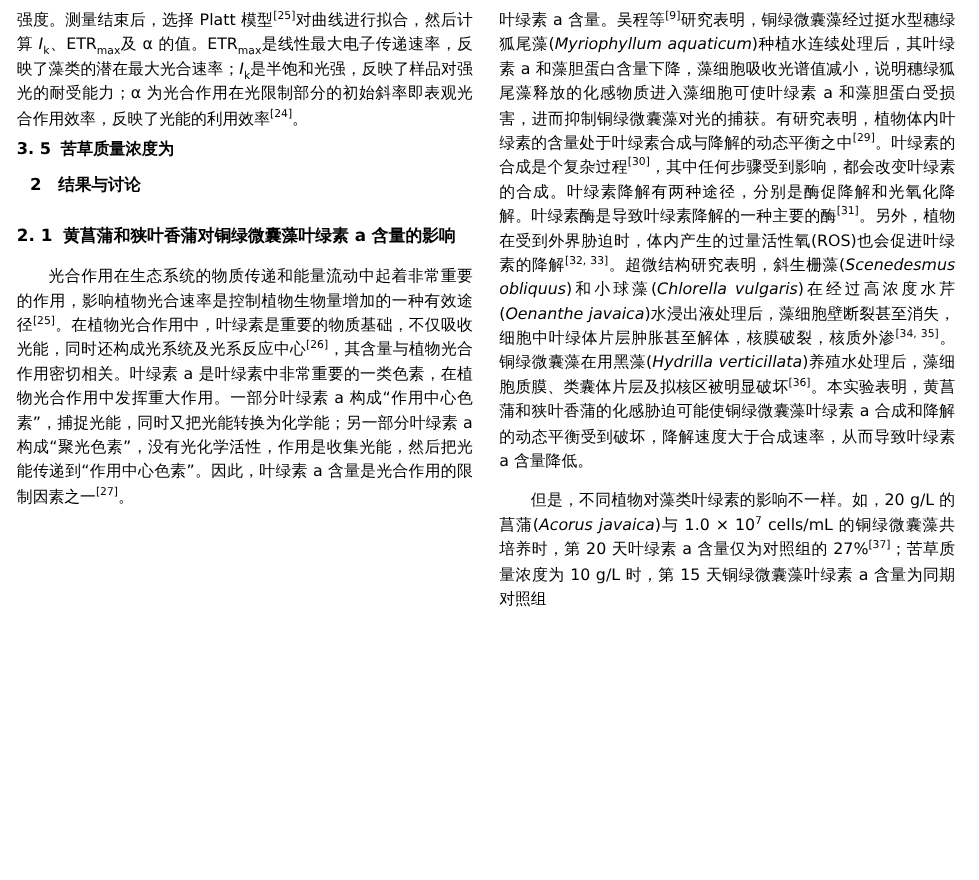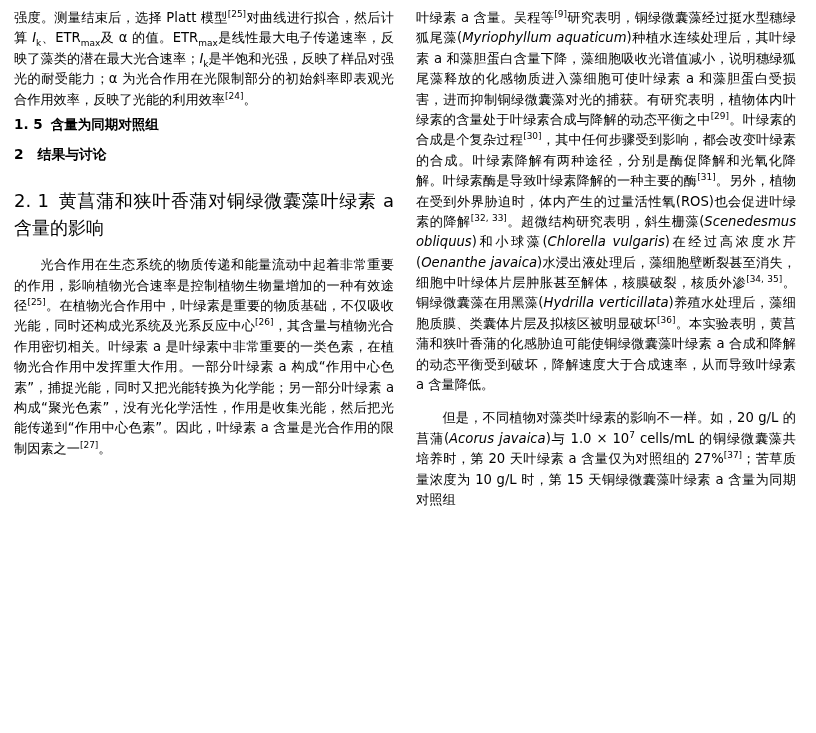--- a/index.html
+++ b/index.html
@@ -53,27 +53,28 @@
   }
   .heading .num {
     margin-right: 8px;
   }
   .heading-2 {
     font-size: 13.8px;
     font-weight: bold;
     line-height: 1.6;
     margin-top: 7px;
     margin-bottom: 2px;
+    margin-left: 11px;
   }
   .heading-2 .num {
     margin-right: 14px;
   }
   .heading-sub {
-    font-size: 18px;
-    font-weight: normal;
+    font-size: 14px;
+    font-weight: bold;
     line-height: 1.545;
     text-align: justify;
     margin-top: 22px;
     margin-bottom: 1px;
   }
   .heading-sub .num {
     margin-right: 9px;
   }
   sup {
     font-size: 0.68em;
@@ -95,21 +96,21 @@
 </head>
 <body>
 
 <div class="page">
   <div class="columns">
 
     <div class="col">
       <p class="para">强度。测量结束后，选择 Platt 模型<sup>[25]</sup>对曲线进行拟合，然后计算 <span class="it">I</span><sub>k</sub>、ETR<sub>max</sub>及 α 的值。ETR<sub>max</sub>是线性最大电子传递速率，反映了藻类的潜在最大光合速率；<span class="it">I</span><sub>k</sub>是半饱和光强，反映了样品对强光的耐受能力；α 为光合作用在光限制部分的初始斜率即表观光合作用效率，反映了光能的利用效率<sup>[24]</sup>。</p>
 
       <h3 class="heading">
-        <span class="num">1. 5</span><span>含量为同期对照组</span>
+        <span class="num">3. 5</span><span>苦草质量浓度为</span>
       </h3>
 
 
       <h2 class="heading-2">
         <span class="num">2</span><span>结果与讨论</span>
       </h2>
 
       <h3 class="heading-sub">
         <span class="num">2. 1</span><span>黄菖蒲和狭叶香蒲对铜绿微囊藻叶绿素 a 含量的影响</span>
       </h3>

